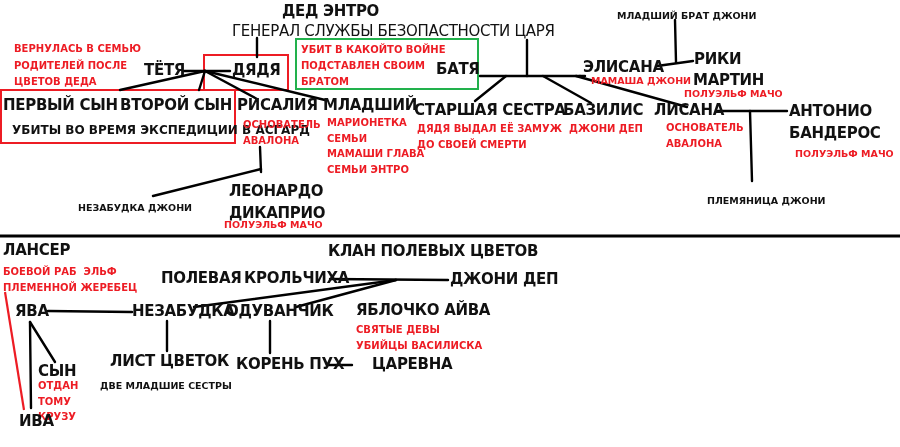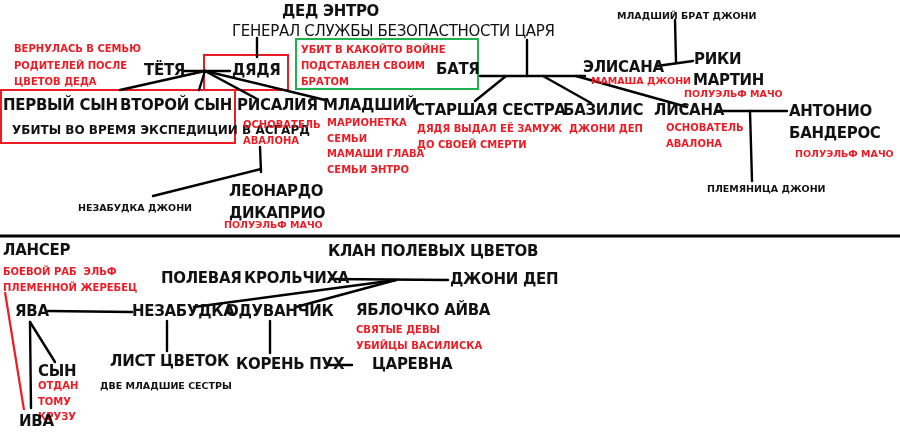--- a/index.html
+++ b/index.html
@@ -141,21 +141,21 @@
   <div class="t red-sm" style="left:591px; top:74px;">МАМАША ДЖОНИ</div>
 
   <div class="t small" style="left:617px; top:11px;">МЛАДШИЙ БРАТ ДЖОНИ</div>
   <div class="t big" style="left:694px; top:52px;">РИКИ</div>
   <div class="t big" style="left:693px; top:73px;">МАРТИН</div>
   <div class="t red-sm" style="left:684px; top:87px;">ПОЛУЭЛЬФ МАЧО</div>
 
   <div class="t big" style="left:789px; top:104px;">АНТОНИО</div>
   <div class="t big" style="left:789px; top:126px;">БАНДЕРОС</div>
   <div class="t red-sm" style="left:795px; top:147px;">ПОЛУЭЛЬФ МАЧО</div>
-  <div class="t small" style="left:707px; top:184px;text-align:center;">ПЛЕМЯНИЦА ДЖОНИ</div>
+  <div class="t small" style="left:707px; top:196px;text-align:center;">ПЛЕМЯНИЦА ДЖОНИ</div>
 
   <div class="t big" style="left:328px; top:244px;">КЛАН ПОЛЕВЫХ ЦВЕТОВ</div>
 
   <div class="t big" style="left:3px; top:243px;">ЛАНСЕР</div>
   <div class="t red" style="left:3px; top:264px; line-height:1.6;">
     <div style="white-space:pre">БОЕВОЙ РАБ  ЭЛЬФ</div>
     <div>ПЛЕМЕННОЙ ЖЕРЕБЕЦ</div>
   </div>
 
   <div class="t big" style="left:161px; top:271px;">ПОЛЕВАЯ</div>

